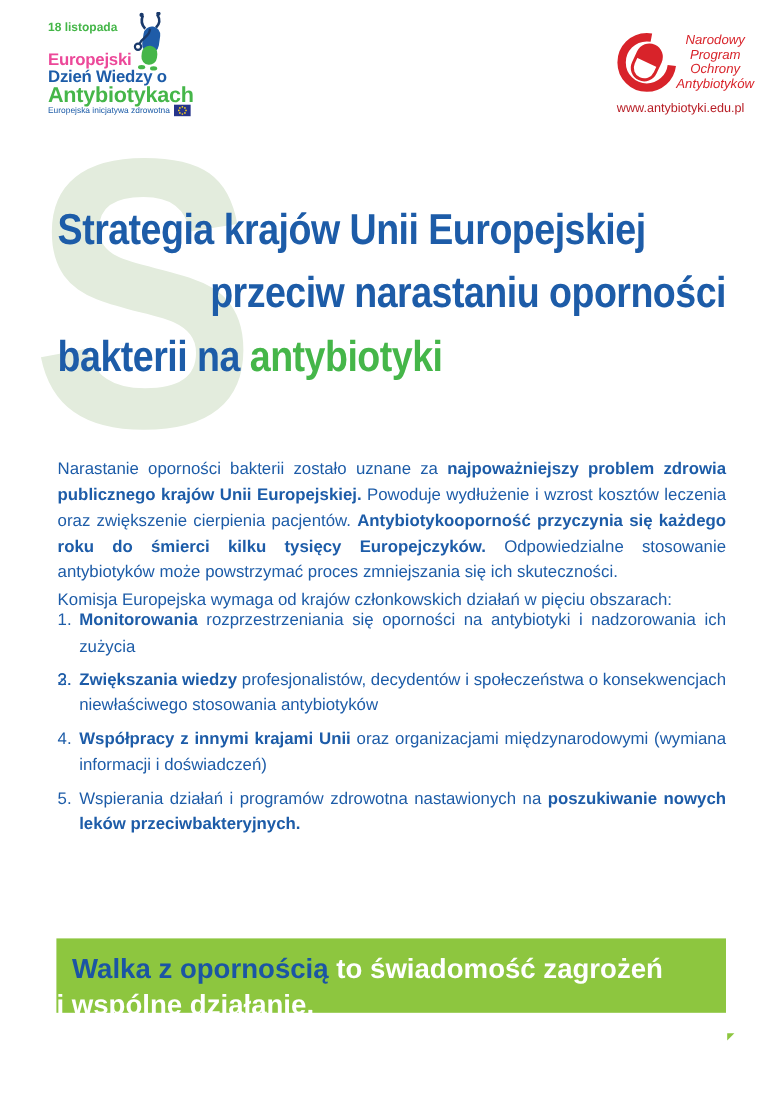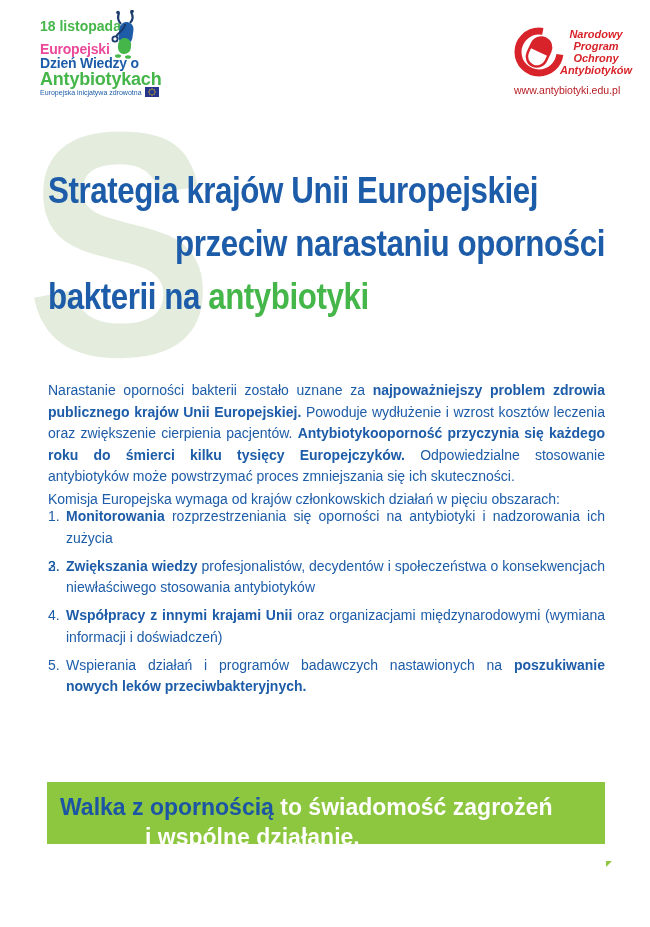--- a/index.html
+++ b/index.html
@@ -10,36 +10,36 @@
   .page{
     position:relative;
     width:650px;height:927px;
     background:#ffffff;
     overflow:hidden;
   }
   .b{font-weight:700;}
 
   
   .eaad{position:absolute;left:36px;top:14px;width:150px;height:92px;}
-  .eaad-date{position:absolute;left:4px;top:4px;font-size:14px;font-weight:700;color:#45b649;}
+  .eaad-date{position:absolute;left:4px;top:4px;font-size:10px;font-weight:700;color:#45b649;}
   .eaad-figure{position:absolute;left:64px;top:-4px;width:50px;height:50px;}
   .eaad-l1{position:absolute;left:4px;top:27px;font-size:14px;font-weight:700;color:#ec4899;letter-spacing:-0.2px;}
   .eaad-l2{position:absolute;left:4px;top:41px;font-size:14px;font-weight:700;color:#1d5ca8;letter-spacing:-0.2px;}
   .eaad-l3{position:absolute;left:4px;top:55px;font-size:18px;font-weight:700;color:#45b649;letter-spacing:-0.2px;}
   .eaad-tagline{position:absolute;left:4px;top:73px;display:flex;align-items:center;gap:3px;}
   .eaad-tagline span{font-size:7px;color:#1d5ca8;}
 
   .mz{position:absolute;left:272px;top:28px;width:124px;height:56px;text-align:center;}
   .mz svg{display:block;margin:0 auto;}
   .mz-label{margin-top:3px;font-size:10.5px;color:#7a7a7a;letter-spacing:0.4px;}
 
   .npoa{position:absolute;left:512px;top:22px;width:132px;height:80px;}
   .npoa-mark{position:absolute;left:0;top:2px;width:54px;height:54px;}
   .npoa-text{position:absolute;left:36px;top:6px;width:96px;text-align:center;
-             font-size:11px;font-weight:700;font-style:italic;color:#d8232a;line-height:12px;}
+             font-size:11px;font-weight:400;font-style:italic;color:#d8232a;line-height:12px;}
   .npoa-url{position:absolute;left:2px;top:62px;font-size:10.5px;font-weight:400;color:#b71c24;}
 
   
   .watermark{
     position:absolute;left:26px;top:84px;
     font-size:320px;line-height:1;font-weight:700;
     color:#e3ecdd;
     transform:scaleX(0.88);transform-origin:left top;
     z-index:0;
   }
@@ -65,21 +65,21 @@
   .actions li{position:relative;padding-left:18px;margin-bottom:6.5px;
               font-size:14px;line-height:21.5px;color:#1d5ca8;text-align:justify;}
   .actions .num{position:absolute;left:0;top:0;}
 
   
   .banner{position:absolute;left:47px;top:782px;width:558px;height:62px;
           background:#8dc63f;z-index:1;}
   .banner-l1{padding:10px 0 0 13px;font-size:23px;font-weight:700;line-height:30px;white-space:nowrap;}
   .banner-l1 .blue{color:#1b55a4;}
   .banner-l1 .white{color:#ffffff;}
-  .banner-l2{padding-left:76px;font-size:23px;font-weight:700;line-height:30px;color:#ffffff;margin-left:22px;}
+  .banner-l2{font-size:23px;font-weight:700;line-height:30px;color:#ffffff;}
   .corner-mark{position:absolute;left:606px;top:861px;width:0;height:0;
                border-left:6px solid #8dc63f;border-bottom:6px solid transparent;z-index:1;}
 </style>
 </head>
 <body>
 
 <div class="page">
 
   <div class="eaad">
     <div class="eaad-date">18 listopada</div>
@@ -144,21 +144,21 @@
 
   <p class="intro"><span>Narastanie oporności bakterii zostało uznane za </span><span class="b">najpoważniejszy problem zdrowia publicznego krajów Unii Europejskiej.</span><span> Powoduje wydłużenie i wzrost kosztów leczenia oraz zwiększenie cierpienia pacjentów. </span><span class="b">Antybiotykooporność przyczynia się każdego roku do śmierci kilku tysięcy Europejczyków.</span><span> Odpowiedzialne stosowanie antybiotyków może powstrzymać proces zmniejszania się ich skuteczności.</span></p>
 
   <p class="lead">Komisja Europejska wymaga od krajów członkowskich działań w pięciu obszarach:</p>
 
   <ol class="actions">
     <li><span class="num">1.</span><span><span class="b">Monitorowania</span><span> rozprzestrzeniania się oporności na antybiotyki i nadzorowania ich zużycia</span></span></li>
     <li><span class="num">2.</span></li>
     <li><span class="num">3.</span><span><span class="b">Zwiększania wiedzy</span><span> profesjonalistów, decydentów i społeczeństwa o konsekwencjach niewłaściwego stosowania antybiotyków</span></span></li>
     <li><span class="num">4.</span><span><span class="b">Współpracy z innymi krajami Unii</span><span> oraz organizacjami międzynarodowymi (wymiana informacji i doświadczeń)</span></span></li>
-    <li><span class="num">5.</span><span><span>Wspierania działań i programów badawczych nastawionych na </span><span class="b">poszukiwanie nowych leków przeciwbakteryjnych.</span></span></li>
+    <li><span class="num">5.</span><span><span>Wspierania działań i programów zdrowotna nastawionych na </span><span class="b">poszukiwanie nowych leków przeciwbakteryjnych.</span></span></li>
   </ol>
 
   <div class="banner">
     <div class="banner-l1"><span class="blue">Walka z opornością</span><span class="white"> to świadomość zagrożeń</span></div>
     <div class="banner-l2">i wspólne działanie.</div>
   </div>
   <div class="corner-mark"></div>
 
 </div>
 

